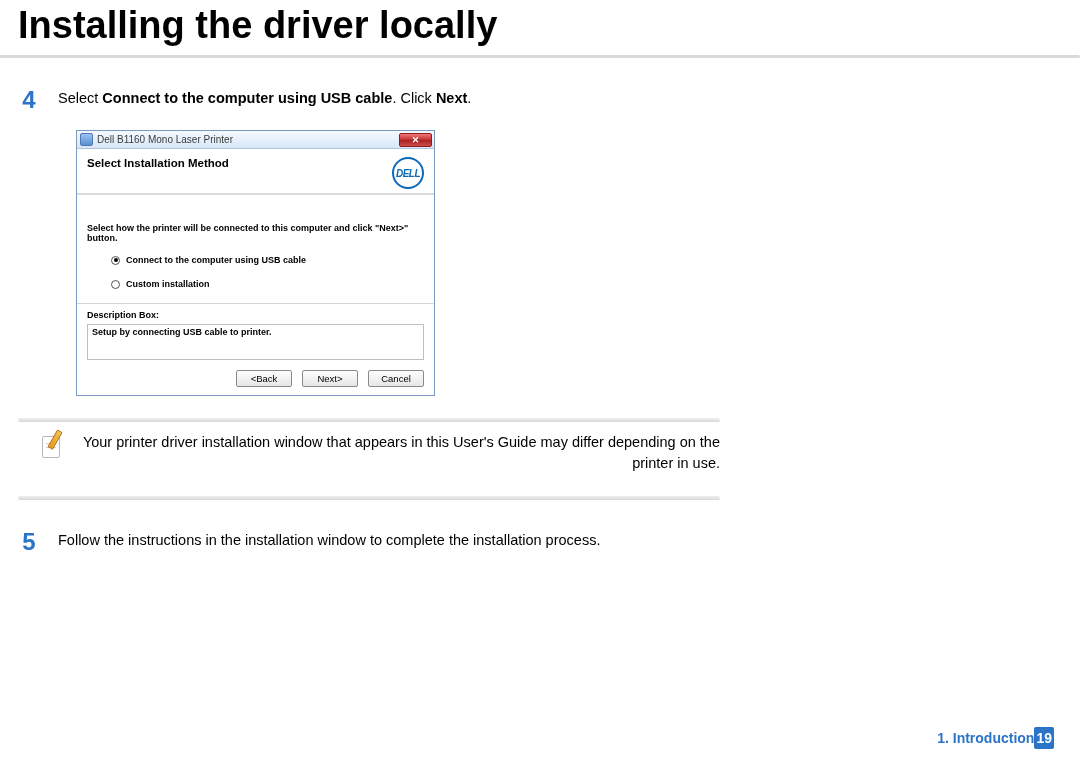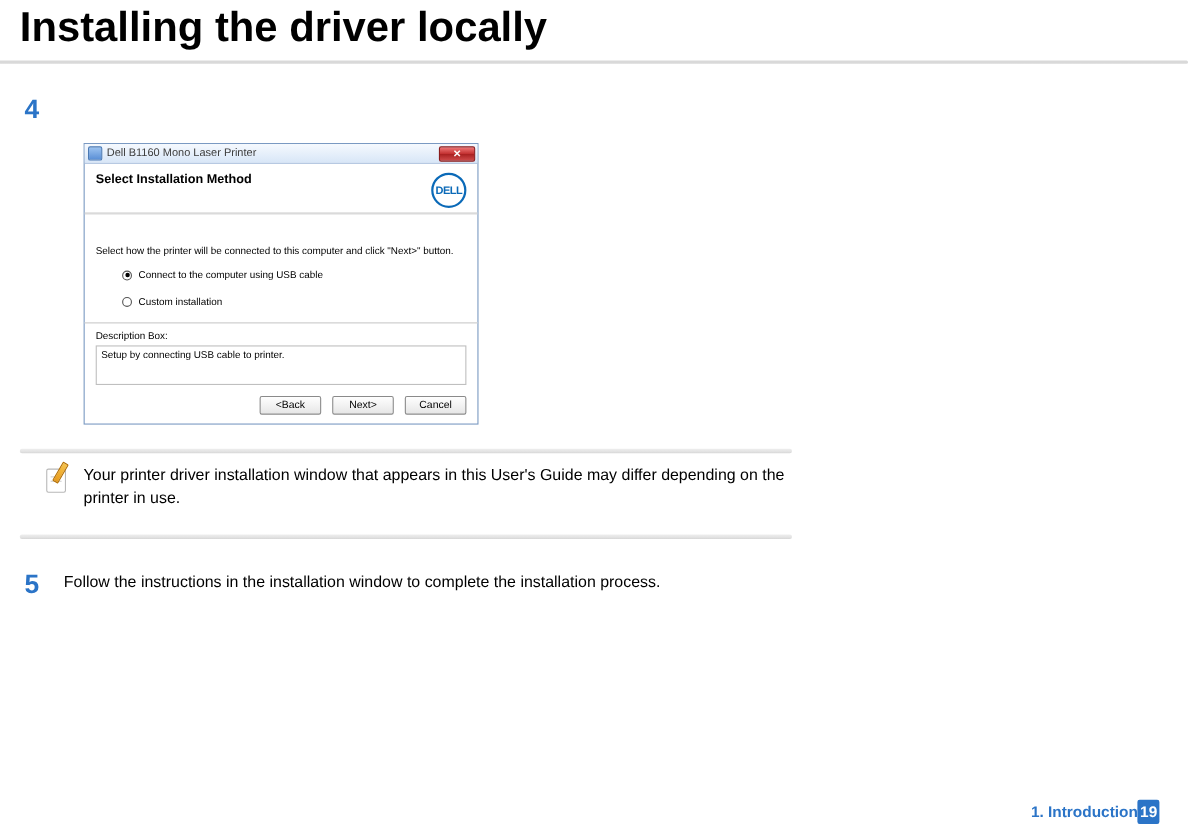--- a/index.html
+++ b/index.html
@@ -110,26 +110,28 @@
     color: #000;
   }
   .dell-logo {
     width: 32px; height: 32px;
     border: 2px solid #0b6ab8;
     border-radius: 50%;
     display: flex; align-items: center; justify-content: center;
     color: #0b6ab8;
     font-size: 10px;
     font-weight: 700;
+    font-style: italic;
     letter-spacing: -0.5px;
     font-family: Arial, sans-serif;
     margin-left: 28px;
   }
   .dlg-body {
     padding: 20px 10px 4px 10px;
+    font-weight: bold;
   }
   .dlg-instr { font-size: 9px; color: #000; margin: 8px 0 12px 0;}
   .radio-row {
     display: flex; align-items: center; gap: 6px;
     font-size: 9px; margin: 6px 0 14px 24px; color: #000;
   }
   .radio {
     width: 9px; height: 9px; border: 1px solid #555; border-radius: 50%;
     display: inline-flex; align-items: center; justify-content: center;
     background: #fff;
@@ -198,20 +200,21 @@
     width: 6px; height: 20px;
     background: linear-gradient(#f6c34b,#e89a1a);
     border: 1px solid #b46f00;
     transform: rotate(30deg);
     transform-origin: top center;
     border-radius: 1px;
   }
   .note-text {
     font-size: 14.5px;
     line-height: 1.45;
+    text-align: right;
   }
   
   .footer {
     position: absolute;
     right: 26px;
     bottom: 14px;
     display: flex;
     align-items: center;
     font-size: 14px;
     font-weight: 700;
@@ -229,20 +232,23 @@
 
 <div class="header-region">
   <h1 class="page-title">Installing the driver locally</h1>
 </div>
 <div class="header-rule"></div>
 
 <div class="content-col">
 
   <div class="step">
     <div class="step-num">4</div>
+    <div class="step-body">
+      <span>Select </span><b>Connect to the computer using USB cable</b><span>. Click </span><b>Next</b><span>.</span>
+    </div>
   </div>
 
   <div class="dialog-wrap">
     <div class="dialog">
       <div class="titlebar">
         <div class="titlebar-icon"></div>
         <div class="titlebar-text">Dell B1160 Mono Laser Printer</div>
         <div class="close-btn">✕</div>
       </div>
       <div class="dlg-head">

